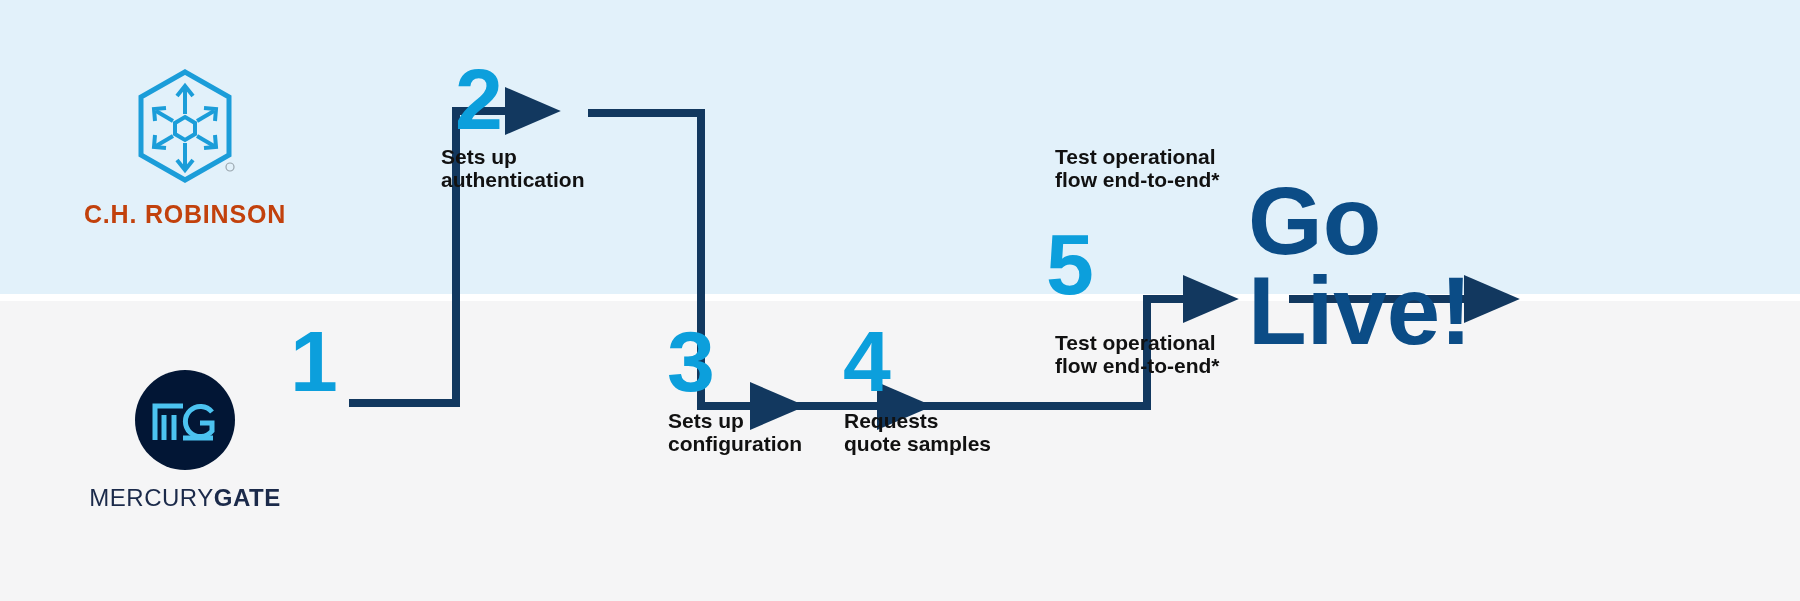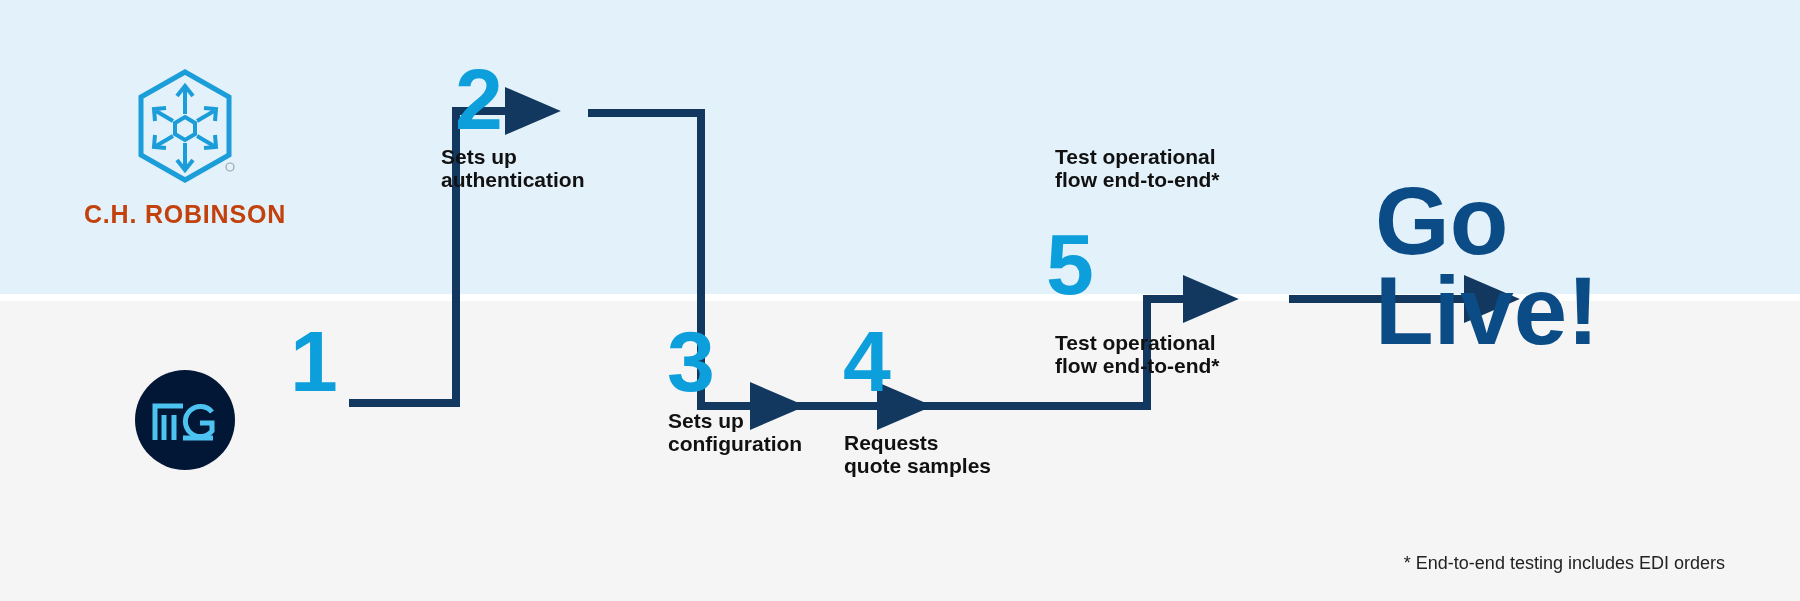--- a/index.html
+++ b/index.html
@@ -126,30 +126,30 @@
   #num-1 { left: 290px; top: 318px; }
   #lbl-1 { left: 291px; top: 411px; }
 
   #num-2 { left: 455px; top: 56px; }
   #lbl-2 { left: 441px; top: 145px; }
 
   #num-3 { left: 667px; top: 318px; }
   #lbl-3 { left: 668px; top: 409px; }
 
   #num-4 { left: 843px; top: 318px; }
-  #lbl-4 { left: 844px; top: 409px; margin-top: 22px; }
+  #lbl-4 { left: 844px; top: 409px; }
 
   #num-5 { left: 1046px; top: 221px; }
   #lbl-5-top    { left: 1055px; top: 145px; }
   #lbl-5-bottom { left: 1055px; top: 331px; }
 
   
   #go-live {
     position: absolute;
-    left: 1375px;
+    left: 1248px;
     top: 176px;
     color: #0b4c86;
     font-size: 96px;
     line-height: 90px;
     font-weight: bold;
     font-family: "Liberation Sans", sans-serif;
     white-space: pre-line;
   }
 
   
@@ -236,20 +236,23 @@
       <svg id="mg-monogram" width="66" height="46" viewBox="0 0 66 46" xmlns="http://www.w3.org/2000/svg">
 
         <path d="M3,43 L3,9 L31,9" fill="none" stroke="#4cc3f0" stroke-width="5"></path>
         <path d="M12,43 L12,18" fill="none" stroke="#4cc3f0" stroke-width="5"></path>
         <path d="M22,43 L22,18" fill="none" stroke="#4cc3f0" stroke-width="5"></path>
 
         <path d="M60,15 A15,15 0 1 0 60,34 L60,26 L48,26" fill="none" stroke="#4cc3f0" stroke-width="5"></path>
         <path d="M31,41 L61,41" fill="none" stroke="#4cc3f0" stroke-width="5"></path>
       </svg>
     </div>
+    <div id="mg-wordmark">
+      <span class="light">MERCURY</span><span class="bold">GATE</span>
+    </div>
   </div>
 
   <div class="step-num" id="num-1">1</div>
 
   <div class="step-num" id="num-2">2</div>
   <div class="step-label" id="lbl-2">Sets up
 authentication</div>
 
   <div class="step-num" id="num-3">3</div>
   <div class="step-label" id="lbl-3">Sets up
@@ -261,15 +264,14 @@
 
   <div class="step-num" id="num-5">5</div>
   <div class="step-label" id="lbl-5-top">Test operational
 flow end-to-end*</div>
   <div class="step-label" id="lbl-5-bottom">Test operational
 flow end-to-end*</div>
 
   <div id="go-live">Go
 Live!</div>
 
-  <div id="footnote">* End-to-end testing includes EDI orders</div>
 
 </div>
 
 </body></html>

